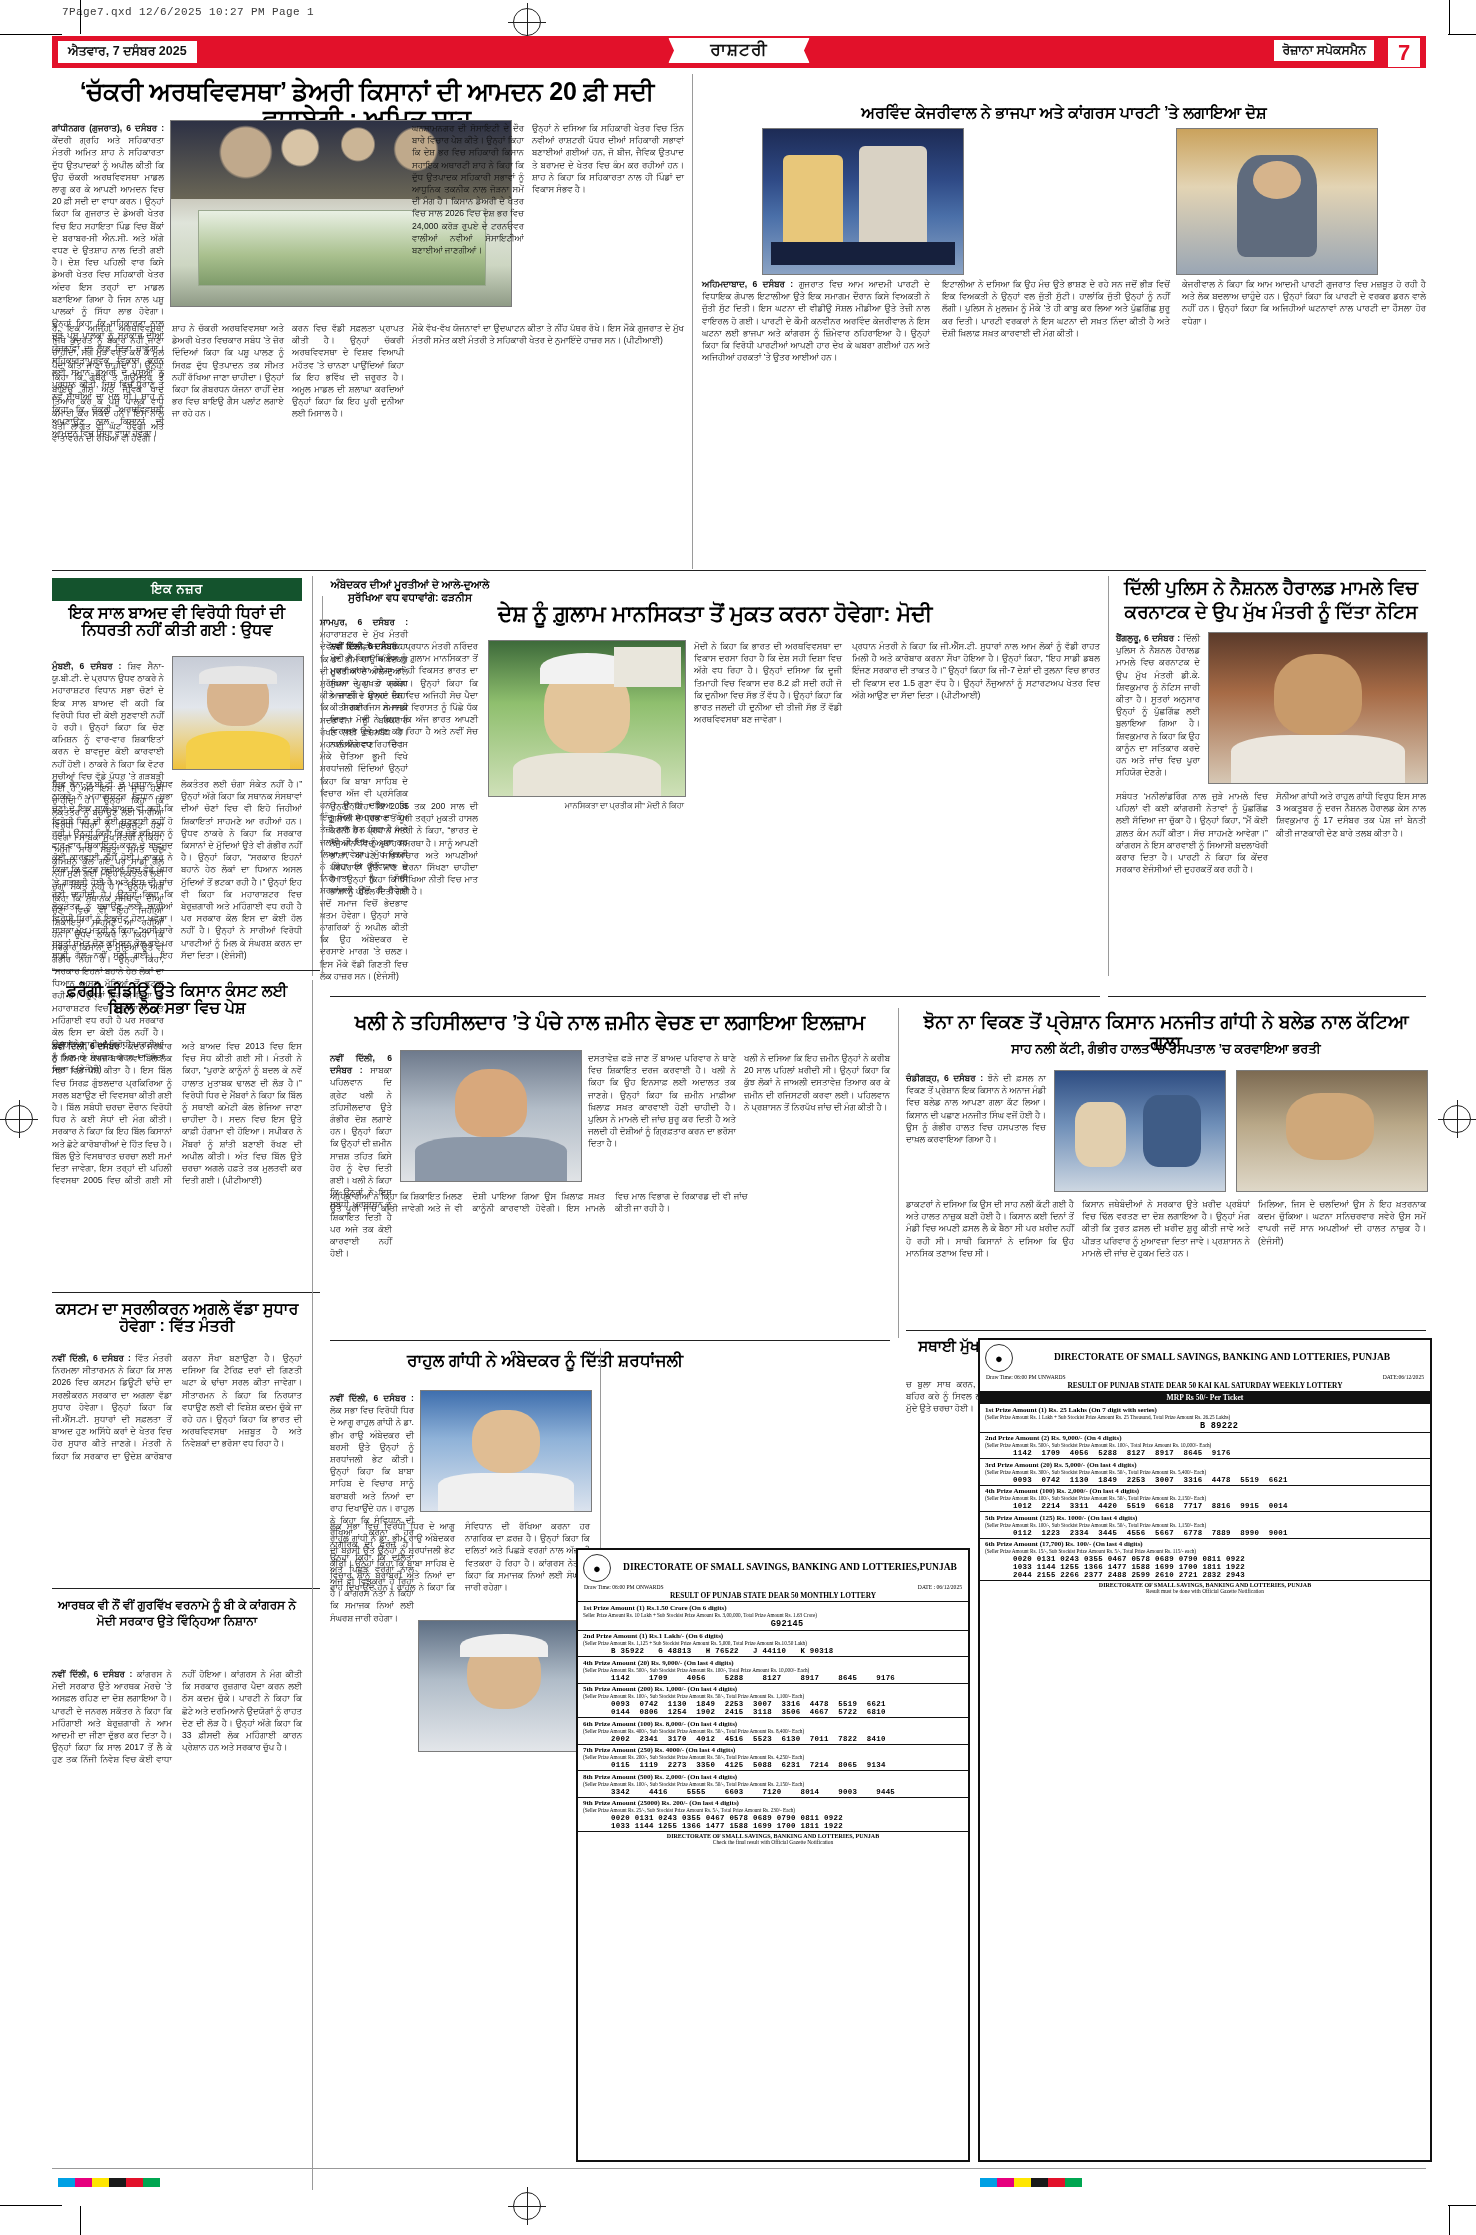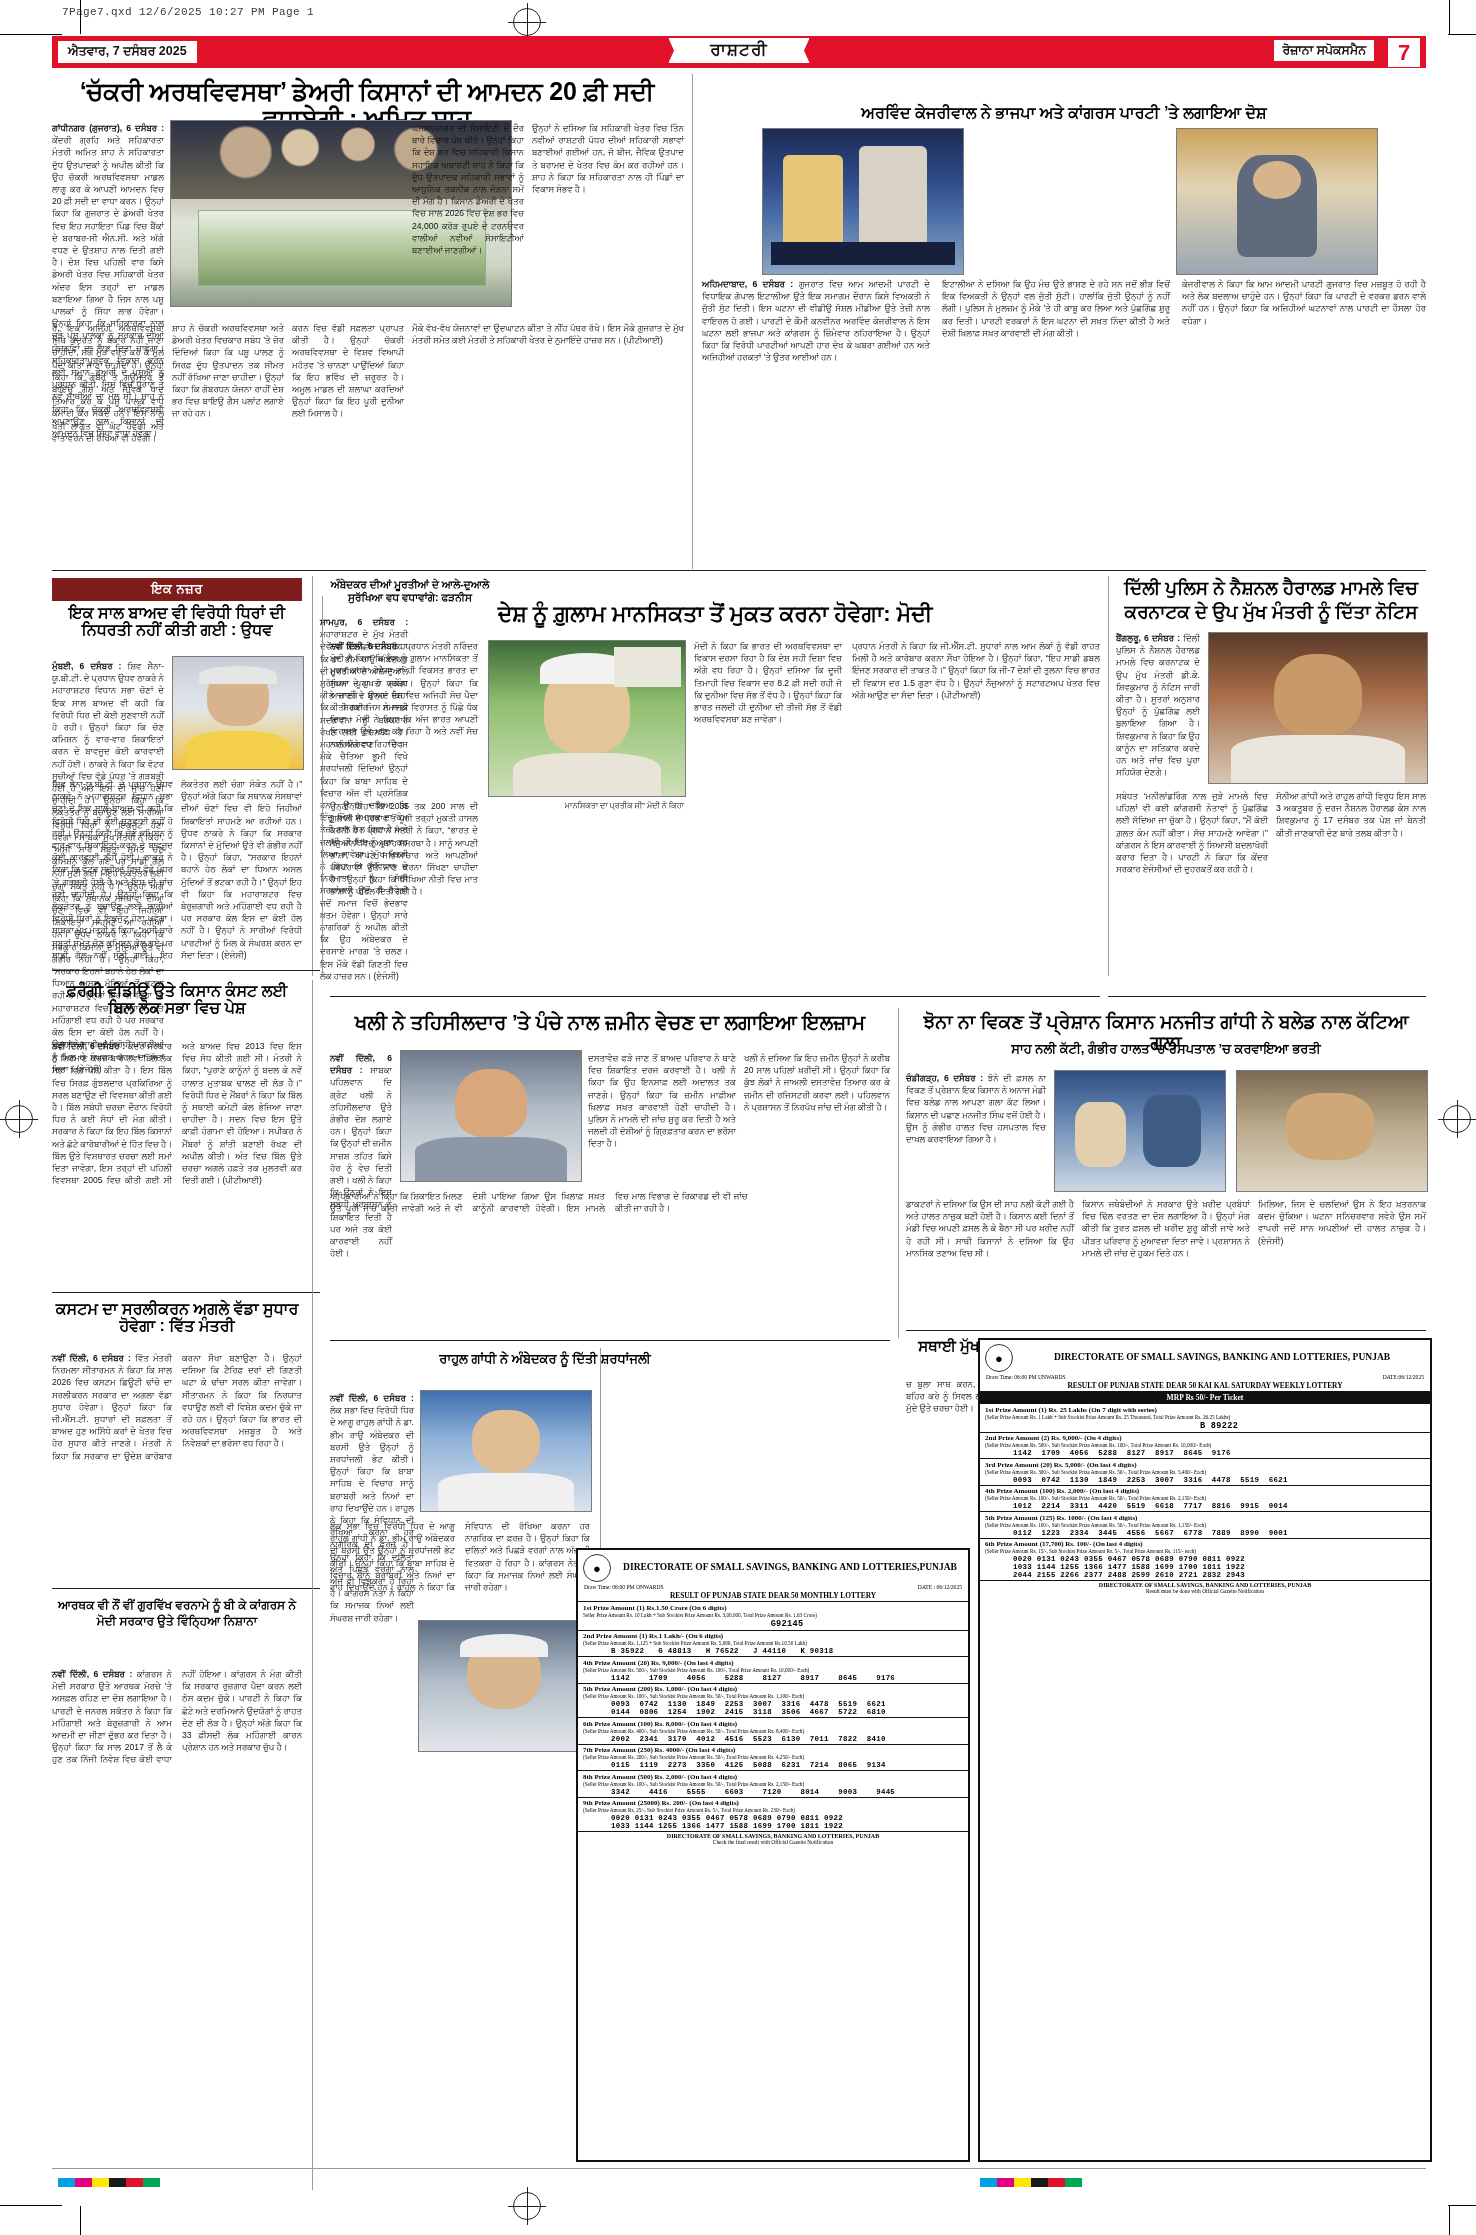--- a/index.html
+++ b/index.html
@@ -51,21 +51,21 @@
   .body-txt.tiny{font-size:8px;line-height:1.4;}
   .dateline{font-weight:bold;}
   .col{position:absolute;}
   .rule-v{position:absolute;width:1px;background:#9a9a9a;}
   .rule-h{position:absolute;height:1px;background:#222;}
   .rule-h.thin{background:#999;}
 
   
   .photo{position:absolute;overflow:hidden;border:1px solid #7b7b7b;background:#cfcfcf;}
 
-  .banner-blue{background:#7f1d1d;color:#fff;font-weight:bold;font-size:13px;
+  .banner-blue{background:#14532d;color:#fff;font-weight:bold;font-size:13px;
      text-align:center;padding:3px 0 4px 0;letter-spacing:.5px;}
 
   
   .lotto{position:absolute;background:#fff;border:2px solid #111;overflow:hidden;}
   .lotto .lt-head{display:flex;align-items:center;gap:6px;padding:4px 5px 2px 5px;}
   .lotto .lt-logo{width:26px;height:26px;border-radius:50%;border:1px solid #333;
      display:flex;align-items:center;justify-content:center;font-size:13px;flex:0 0 auto;}
   .lotto .lt-title{flex:1;text-align:center;font-family:"Liberation Serif",serif;
      font-weight:bold;font-size:9.5px;line-height:1.25;}
   .lotto .lt-sub{display:flex;justify-content:space-between;font-size:5.6px;
@@ -287,21 +287,21 @@
     <span class="dateline">ਚੰਡੀਗੜ੍ਹ, 6 ਦਸੰਬਰ :</span>
     <span>ਝੋਨੇ ਦੀ ਫ਼ਸਲ ਨਾ ਵਿਕਣ ਤੋਂ ਪ੍ਰੇਸ਼ਾਨ ਇਕ ਕਿਸਾਨ ਨੇ ਅਨਾਜ ਮੰਡੀ ਵਿਚ ਬਲੇਡ ਨਾਲ ਆਪਣਾ ਗਲਾ ਕੱਟ ਲਿਆ। ਕਿਸਾਨ ਦੀ ਪਛਾਣ ਮਨਜੀਤ ਸਿੰਘ ਵਜੋਂ ਹੋਈ ਹੈ। ਉਸ ਨੂੰ ਗੰਭੀਰ ਹਾਲਤ ਵਿਚ ਹਸਪਤਾਲ ਵਿਚ ਦਾਖ਼ਲ ਕਰਵਾਇਆ ਗਿਆ ਹੈ।</span>
   </div>
   <div class="col body-txt" style="left:906px;top:1198px;width:168px;">ਡਾਕਟਰਾਂ ਨੇ ਦਸਿਆ ਕਿ ਉਸ ਦੀ ਸਾਹ ਨਲੀ ਕੱਟੀ ਗਈ ਹੈ ਅਤੇ ਹਾਲਤ ਨਾਜ਼ੁਕ ਬਣੀ ਹੋਈ ਹੈ। ਕਿਸਾਨ ਕਈ ਦਿਨਾਂ ਤੋਂ ਮੰਡੀ ਵਿਚ ਅਪਣੀ ਫ਼ਸਲ ਲੈ ਕੇ ਬੈਠਾ ਸੀ ਪਰ ਖ਼ਰੀਦ ਨਹੀਂ ਹੋ ਰਹੀ ਸੀ। ਸਾਥੀ ਕਿਸਾਨਾਂ ਨੇ ਦਸਿਆ ਕਿ ਉਹ ਮਾਨਸਿਕ ਤਣਾਅ ਵਿਚ ਸੀ।</div>
   <div class="col body-txt" style="left:1082px;top:1198px;width:168px;">ਕਿਸਾਨ ਜਥੇਬੰਦੀਆਂ ਨੇ ਸਰਕਾਰ ਉਤੇ ਖ਼ਰੀਦ ਪ੍ਰਬੰਧਾਂ ਵਿਚ ਢਿੱਲ ਵਰਤਣ ਦਾ ਦੋਸ਼ ਲਗਾਇਆ ਹੈ। ਉਨ੍ਹਾਂ ਮੰਗ ਕੀਤੀ ਕਿ ਤੁਰਤ ਫ਼ਸਲ ਦੀ ਖ਼ਰੀਦ ਸ਼ੁਰੂ ਕੀਤੀ ਜਾਵੇ ਅਤੇ ਪੀੜਤ ਪਰਿਵਾਰ ਨੂੰ ਮੁਆਵਜ਼ਾ ਦਿਤਾ ਜਾਵੇ। ਪ੍ਰਸ਼ਾਸਨ ਨੇ ਮਾਮਲੇ ਦੀ ਜਾਂਚ ਦੇ ਹੁਕਮ ਦਿਤੇ ਹਨ।</div>
   <div class="col body-txt" style="left:1258px;top:1198px;width:168px;">ਮਿਲਿਆ, ਜਿਸ ਦੇ ਚਲਦਿਆਂ ਉਸ ਨੇ ਇਹ ਖ਼ਤਰਨਾਕ ਕਦਮ ਚੁੱਕਿਆ। ਘਟਨਾ ਸਨਿਚਰਵਾਰ ਸਵੇਰੇ ਉਸ ਸਮੇਂ ਵਾਪਰੀ ਜਦੋਂ ਸਾਨ ਅਪਣੀਆਂ ਦੀ ਹਾਲਤ ਨਾਜ਼ੁਕ ਹੈ। (ਏਜੰਸੀ)</div>
 
   <div class="rule-h" style="left:330px;top:1340px;width:560px;"></div>
   <div class="rule-h" style="left:906px;top:1330px;width:520px;"></div>
 
-  <div class="col hl hl-md" style="left:330px;top:1352px;width:430px;font-size:13px;">ਰਾਹੁਲ ਗਾਂਧੀ ਨੇ ਅੰਬੇਦਕਰ ਨੂੰ ਦਿੱਤੀ ਸ਼ਰਧਾਂਜਲੀ</div>
+  <div class="col hl hl-md" style="left:330px;top:1352px;width:430px;font-size:17px;">ਰਾਹੁਲ ਗਾਂਧੀ ਨੇ ਅੰਬੇਦਕਰ ਨੂੰ ਦਿੱਤੀ ਸ਼ਰਧਾਂਜਲੀ</div>
   <div class="photo" style="left:420px;top:1390px;width:170px;height:120px;
        background:linear-gradient(180deg,#3f6fae 0%,#8fb2d8 40%,#dbe3ee 100%);">
     <div style="position:absolute;left:30%;top:16%;width:40%;height:52%;background:#e0bd93;border-radius:44%;"></div>
     <div style="position:absolute;left:10%;bottom:0;width:80%;height:32%;background:#f0f0f0;border-radius:32% 32% 0 0;"></div>
   </div>
   <div class="col body-txt" style="left:330px;top:1392px;width:84px;">
     <span class="dateline">ਨਵੀਂ ਦਿੱਲੀ, 6 ਦਸੰਬਰ :</span>
     <span>ਲੋਕ ਸਭਾ ਵਿਚ ਵਿਰੋਧੀ ਧਿਰ ਦੇ ਆਗੂ ਰਾਹੁਲ ਗਾਂਧੀ ਨੇ ਡਾ. ਭੀਮ ਰਾਉ ਅੰਬੇਦਕਰ ਦੀ ਬਰਸੀ ਉਤੇ ਉਨ੍ਹਾਂ ਨੂੰ ਸ਼ਰਧਾਂਜਲੀ ਭੇਟ ਕੀਤੀ। ਉਨ੍ਹਾਂ ਕਿਹਾ ਕਿ ਬਾਬਾ ਸਾਹਿਬ ਦੇ ਵਿਚਾਰ ਸਾਨੂੰ ਬਰਾਬਰੀ ਅਤੇ ਨਿਆਂ ਦਾ ਰਾਹ ਦਿਖਾਉਂਦੇ ਹਨ। ਰਾਹੁਲ ਨੇ ਕਿਹਾ ਕਿ ਸੰਵਿਧਾਨ ਦੀ ਰੱਖਿਆ ਕਰਨਾ ਹਰ ਨਾਗਰਿਕ ਦਾ ਫ਼ਰਜ਼ ਹੈ। ਉਨ੍ਹਾਂ ਕਿਹਾ ਕਿ ਦਲਿਤਾਂ ਅਤੇ ਪਿਛੜੇ ਵਰਗਾਂ ਨਾਲ ਅੱਜ ਵੀ ਵਿਤਕਰਾ ਹੋ ਰਿਹਾ ਹੈ। ਕਾਂਗਰਸ ਨੇਤਾ ਨੇ ਕਿਹਾ ਕਿ ਸਮਾਜਕ ਨਿਆਂ ਲਈ ਸੰਘਰਸ਼ ਜਾਰੀ ਰਹੇਗਾ।</span>
   </div>
   <div class="col body-txt" style="left:330px;top:1520px;width:260px;column-count:2;column-gap:10px;">ਲੋਕ ਸਭਾ ਵਿਚ ਵਿਰੋਧੀ ਧਿਰ ਦੇ ਆਗੂ ਰਾਹੁਲ ਗਾਂਧੀ ਨੇ ਡਾ. ਭੀਮ ਰਾਉ ਅੰਬੇਦਕਰ ਦੀ ਬਰਸੀ ਉਤੇ ਉਨ੍ਹਾਂ ਨੂੰ ਸ਼ਰਧਾਂਜਲੀ ਭੇਟ ਕੀਤੀ। ਉਨ੍ਹਾਂ ਕਿਹਾ ਕਿ ਬਾਬਾ ਸਾਹਿਬ ਦੇ ਵਿਚਾਰ ਸਾਨੂੰ ਬਰਾਬਰੀ ਅਤੇ ਨਿਆਂ ਦਾ ਰਾਹ ਦਿਖਾਉਂਦੇ ਹਨ। ਰਾਹੁਲ ਨੇ ਕਿਹਾ ਕਿ ਸੰਵਿਧਾਨ ਦੀ ਰੱਖਿਆ ਕਰਨਾ ਹਰ ਨਾਗਰਿਕ ਦਾ ਫ਼ਰਜ਼ ਹੈ। ਉਨ੍ਹਾਂ ਕਿਹਾ ਕਿ ਦਲਿਤਾਂ ਅਤੇ ਪਿਛੜੇ ਵਰਗਾਂ ਨਾਲ ਅੱਜ ਵੀ ਵਿਤਕਰਾ ਹੋ ਰਿਹਾ ਹੈ। ਕਾਂਗਰਸ ਨੇਤਾ ਨੇ ਕਿਹਾ ਕਿ ਸਮਾਜਕ ਨਿਆਂ ਲਈ ਸੰਘਰਸ਼ ਜਾਰੀ ਰਹੇਗਾ।</div>

